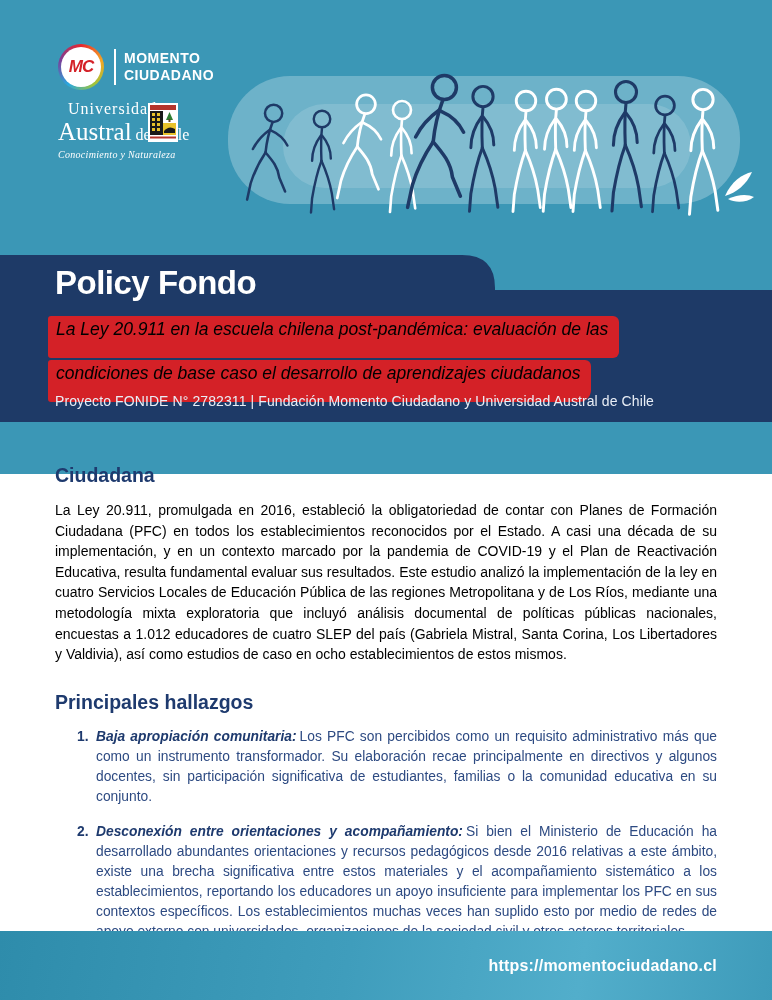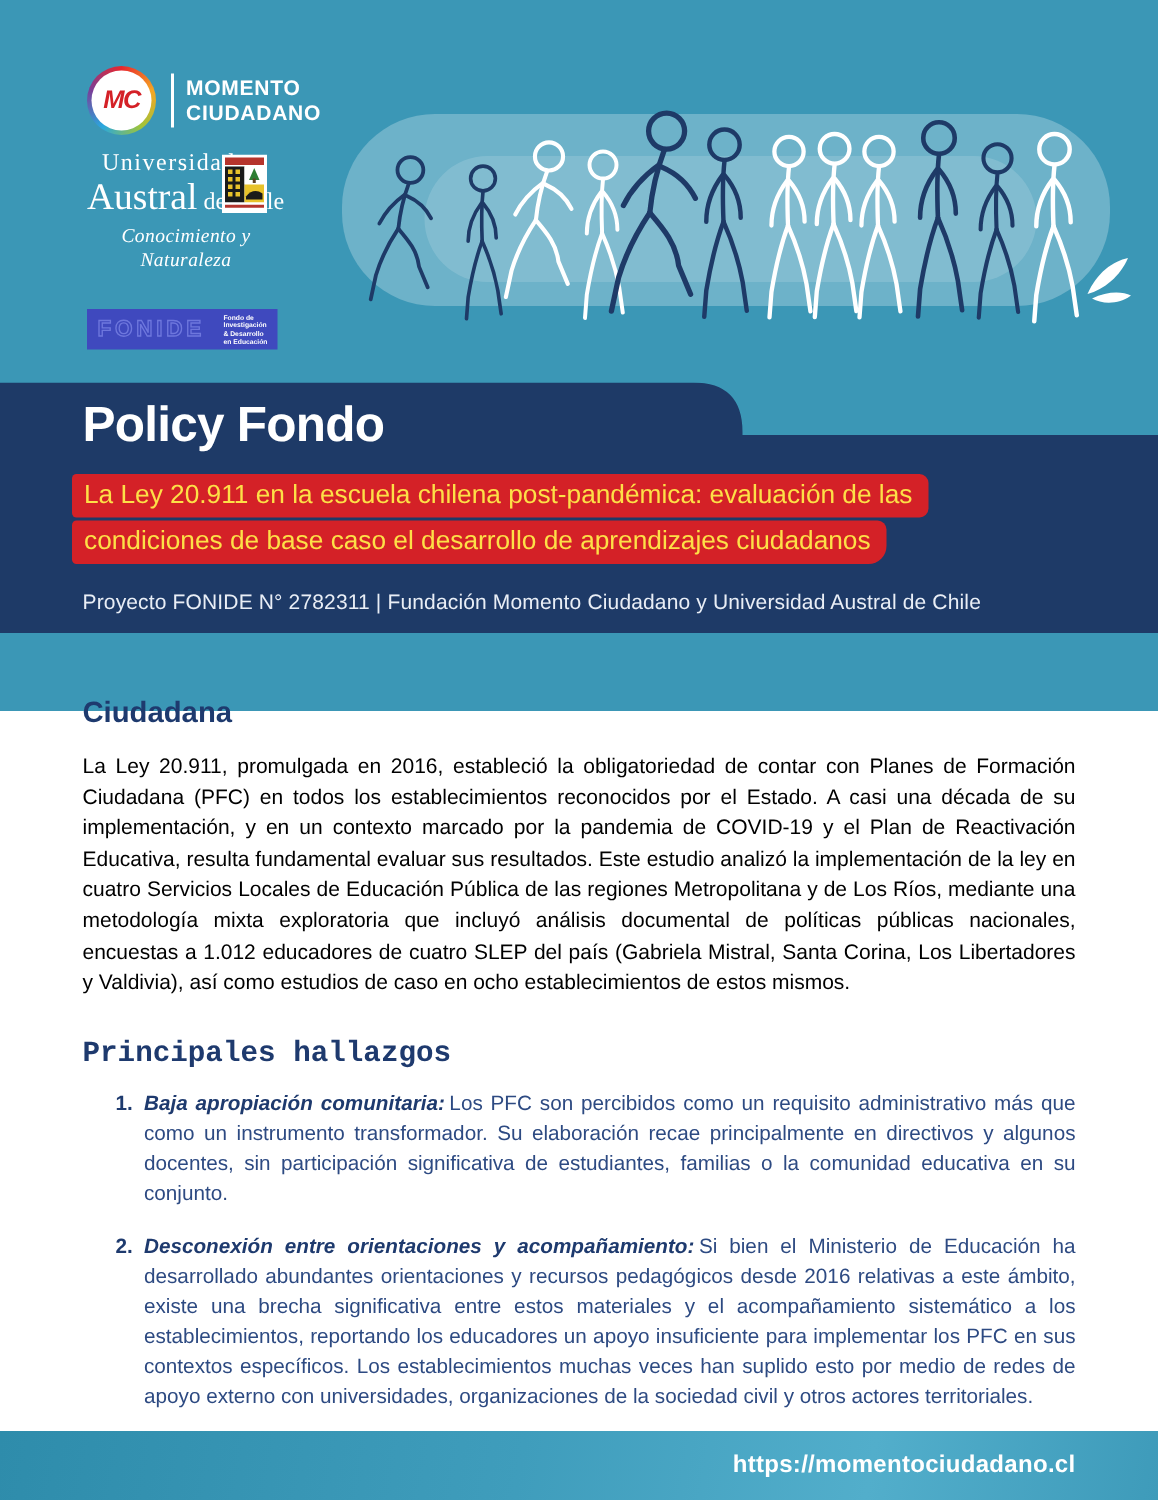--- a/index.html
+++ b/index.html
@@ -32,69 +32,70 @@
   .mc-divider { width:2px; height:36px; background:#ffffff; margin:0 8px 0 10px; }
   .mc-wordmark { color:#ffffff; font-weight:bold; font-size:14px; line-height:17px; letter-spacing:.5px; }
 
   
   .uach-logo { position:absolute; top:100px; left:58px; width:132px; color:#ffffff; }
   .uach-text { font-family:"Liberation Serif", serif; }
   .uach-line1 { font-size:16px; letter-spacing:1px; margin-left:10px; }
   .uach-line2 { margin-top:0px; white-space:nowrap; }
   .uach-austral { font-size:25px; }
   .uach-dechile { font-size:16px; }
-  .uach-tagline { font-family:"Liberation Serif", serif; font-style:italic; font-size:13px; text-align:center; margin-top:3px; letter-spacing:.3px; }
+  .uach-tagline { font-family:"Liberation Serif", serif; font-style:italic; font-size:10px; text-align:left; margin-top:3px; letter-spacing:.3px; }
   .uach-crest { position:absolute; top:3px; left:90px; }
 
   
   .fonide-logo {
     position:absolute; top:206px; left:58px; width:127px; height:27px;
     background:#3f49be; display:flex; align-items:center; padding:2px 4px 2px 7px;
   }
   .fonide-name {
     font-size:15px; font-weight:bold; letter-spacing:2.5px;
     color:transparent; -webkit-text-stroke:0.9px #6e77dd; flex:1;
   }
   .fonide-desc { font-size:4.5px; line-height:5.5px; color:#ffffff; font-weight:bold; width:32px; }
 
   
   .policy-title {
     position:absolute; top:264px; left:55px; color:#ffffff;
     font-size:33px; font-weight:bold; letter-spacing:-.5px; z-index:3;
   }
   .highlight-block { position:absolute; top:316px; left:48px; z-index:3; }
   .highlight-line {
-    display:table; background:#d42127; color:#fde047;
-    font-size:17.5px; padding:3px 11px 5px 8px; margin-bottom:2px;
+    display:table; background:#d42127; color:#000000;
+    font-size:17.5px; padding:3px 11px 18px 8px; margin-bottom:2px;
     border-radius:3px 6px 6px 3px;
+    font-style:italic;
   }
   .highlight-line.second { border-radius:3px 6px 12px 3px; }
   .banner-subtitle {
     position:absolute; top:393px; left:55px; z-index:3;
     color:#e9eef6; font-size:14px; letter-spacing:.1px;
   }
 
   
   .content { position:absolute; top:422px; left:0; width:772px; padding:42px 55px 0 55px; }
   .section-heading { color:#1e3a6e; font-size:19.5px; font-weight:bold; margin-bottom:13px; }
   .context-body {
     color:#000000; font-size:14px; line-height:20.6px; text-align:justify;
   }
-  .hallazgos-heading { margin-top:26px;font-family:Liberation Mono, monospace; }
+  .hallazgos-heading { margin-top:26px; }
   .hallazgos-list { list-style:none; margin-top:2px; padding-left:22px; }
   .hallazgos-item {
     position:relative; padding-left:19px; margin-bottom:15px;
     color:#2d4a82; font-size:13.8px; line-height:20px; text-align:justify;
   }
   .item-number { position:absolute; left:0; top:0; font-weight:bold; color:#1e3a6e; }
   .item-lead { font-weight:bold; font-style:italic; color:#1e3a6e; margin-right:3px; }
 
   
   .footer {
-    position:absolute; left:0; bottom:0; width:772px; height:46px;
+    position:absolute; left:0; bottom:0; width:772px; height:69px;
     background:linear-gradient(100deg, #2e8cab 0%, #3f9dbc 45%, #52aecb 75%, #3e9bba 100%);
     display:flex; align-items:center; justify-content:flex-end; padding-right:55px;
   }
   .footer-url { color:#ffffff; font-weight:bold; font-size:16px; letter-spacing:.2px; text-decoration:none; }
 </style>
 </head>
 <body>
 
 <div class="page">
 
@@ -182,24 +183,20 @@
         <rect x="15" y="8" width="13" height="12" fill="#ffffff"></rect>
         <path d="M21.5,9 L25,17 H18 Z" fill="#2e7d32"></path>
         <rect x="20.5" y="16" width="2" height="3" fill="#5d4023"></rect>
         <rect x="15" y="20" width="13" height="12" fill="#e8c22a"></rect>
         <path d="M16,28 Q21,22 27,26 L27,30 L16,30 Z" fill="#1a1a1a"></path>
         <rect x="2" y="32" width="26" height="5" fill="#ffffff"></rect>
         <rect x="2" y="33.5" width="26" height="2" fill="#b5342c"></rect>
       </svg>
     </div>
 
-    <div class="fonide-logo">
-      <div class="fonide-name">FONIDE</div>
-      <div class="fonide-desc">Fondo de Investigación &amp; Desarrollo en Educación</div>
-    </div>
 
     <h1 class="policy-title">Policy Fondo</h1>
     <div class="highlight-block">
       <div class="highlight-line">La Ley 20.911 en la escuela chilena post-pandémica: evaluación de las</div>
       <div class="highlight-line second">condiciones de base caso el desarrollo de aprendizajes ciudadanos</div>
     </div>
     <div class="banner-subtitle">Proyecto FONIDE N° 2782311 | Fundación Momento Ciudadano y Universidad Austral de Chile</div>
   </div>
 
   <div class="content">

